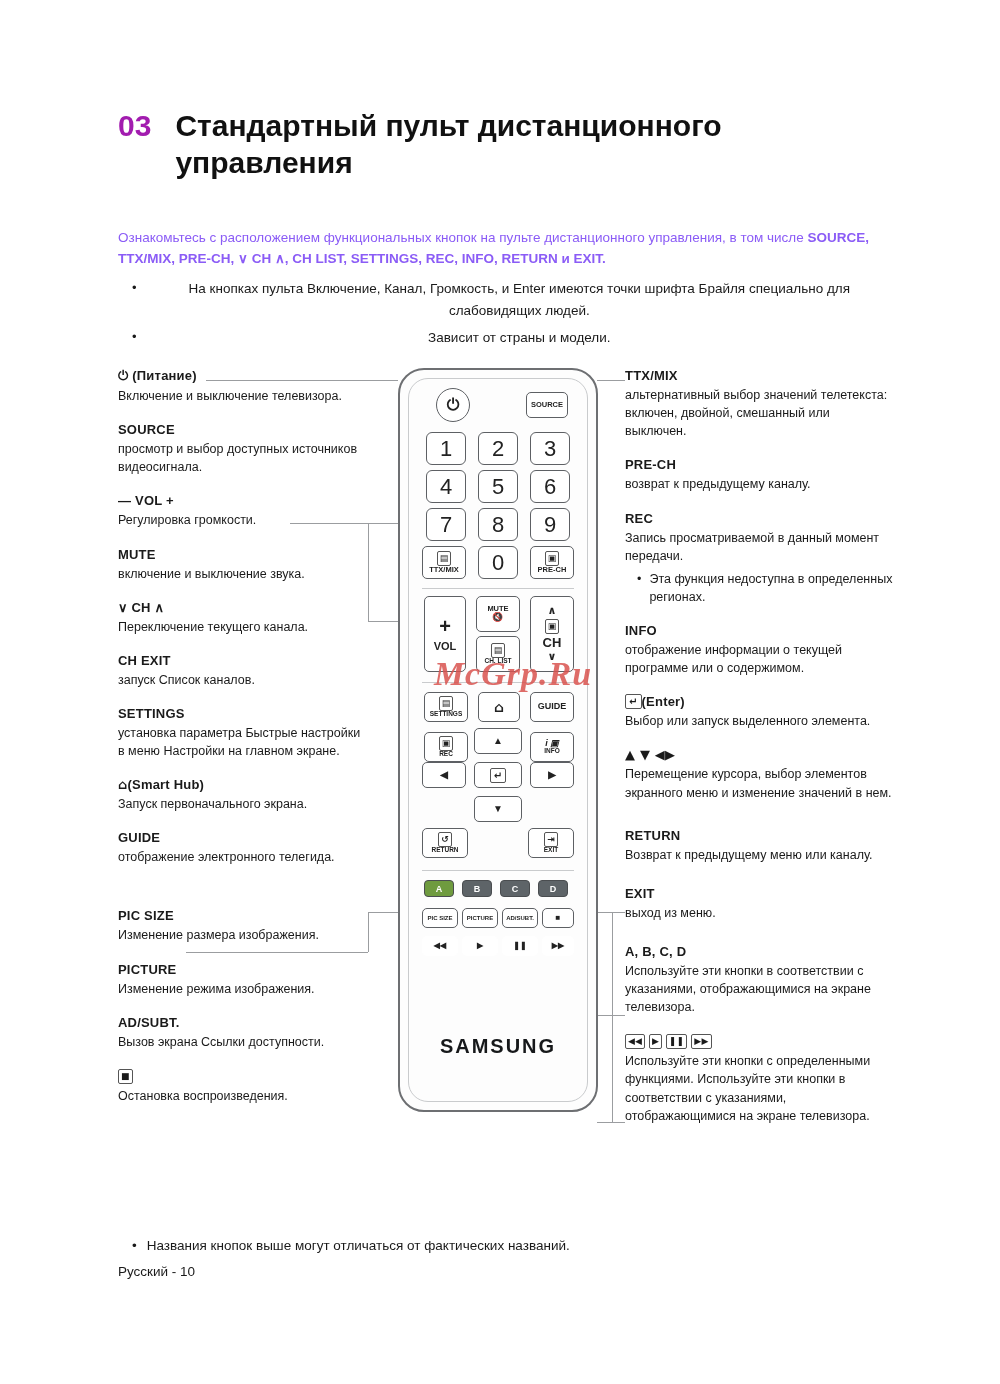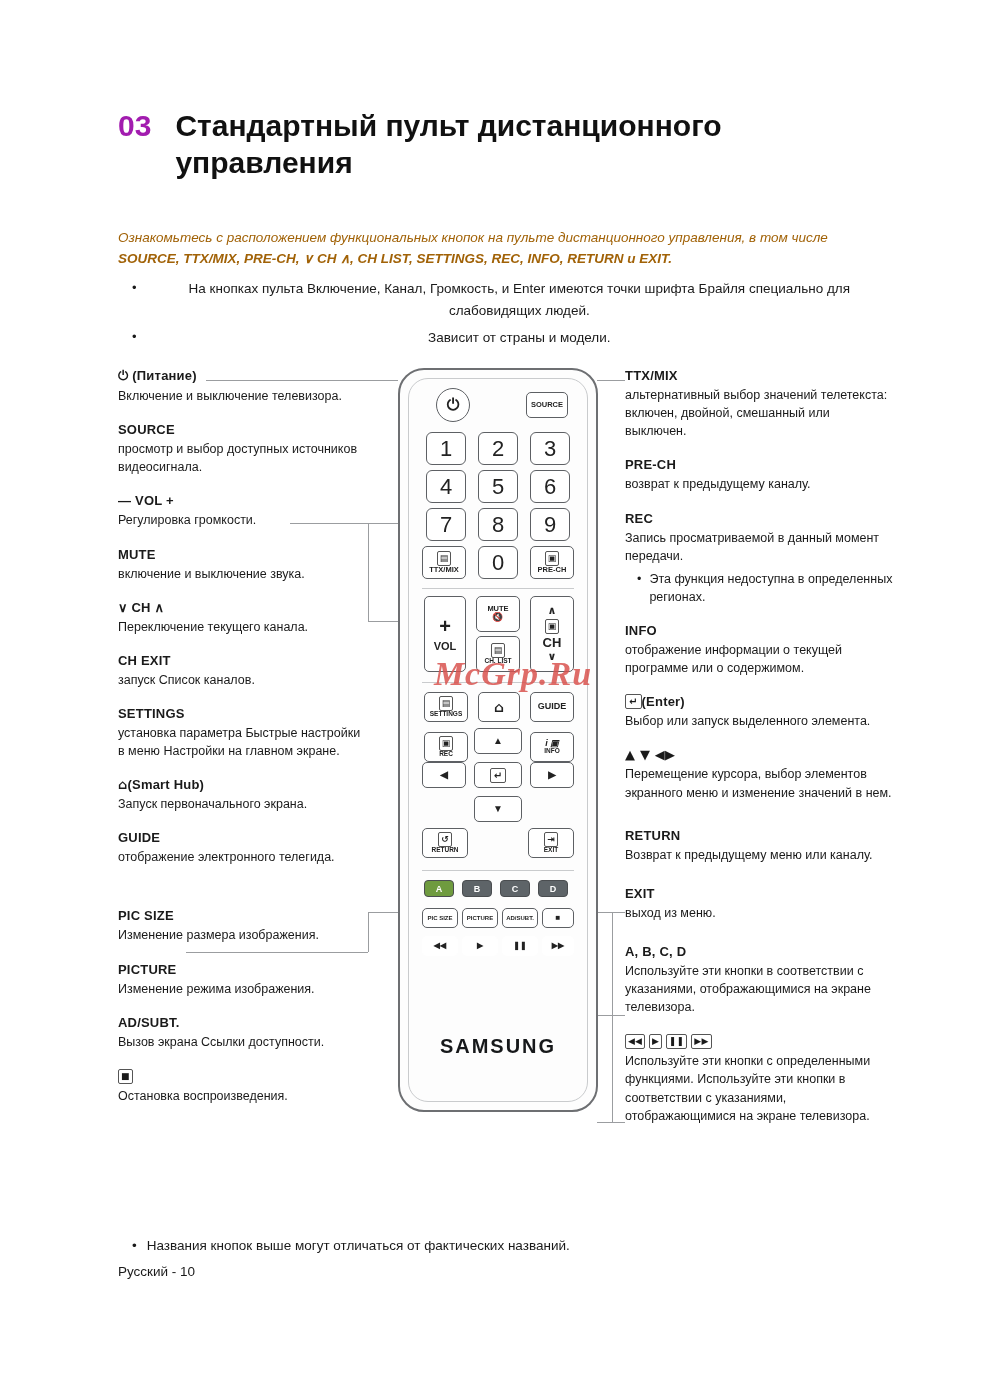--- a/index.html
+++ b/index.html
@@ -11,21 +11,21 @@
     position:relative;
     overflow:hidden;
   }
   .page{position:absolute;inset:0;}
 
   
   .title-row{position:absolute;left:118px;top:108px;width:790px;display:flex;gap:24px;}
   .chapter-num{font-size:30px;font-weight:bold;color:#a21caf;line-height:1.22;}
   .chapter-title{font-size:30px;font-weight:bold;color:#111;line-height:1.22;max-width:700px;}
 
-  .intro{position:absolute;left:118px;top:228px;width:772px;font-size:13.5px;line-height:1.55;color:#a16207;font-style:italic;}
+  .intro{position:absolute;left:118px;top:228px;width:772px;font-size:13.5px;line-height:1.55;color:#8b5cf6;}
   .intro b{font-weight:bold;}
   .bullets{position:absolute;left:132px;top:278px;width:760px;font-size:13.5px;line-height:1.6;}
   .bullet{display:flex;gap:10px;margin-bottom:6px;}
   .bullet .dot{flex:0 0 auto;font-size:13px;line-height:1.55;}
   .bullet .txt{flex:1 1 auto;text-align:center;}
 
   
   .col-left{position:absolute;left:118px;top:368px;width:250px;}
   .col-right{position:absolute;left:625px;top:368px;width:268px;}
   .entry{margin-bottom:17px;}

